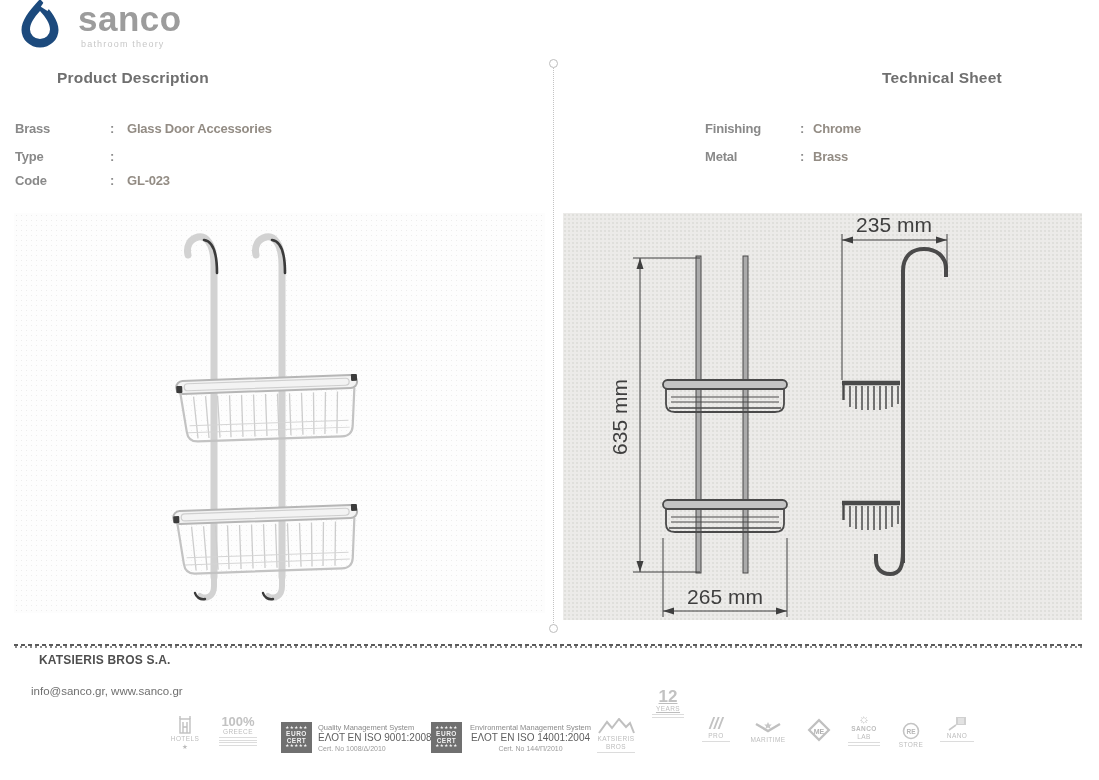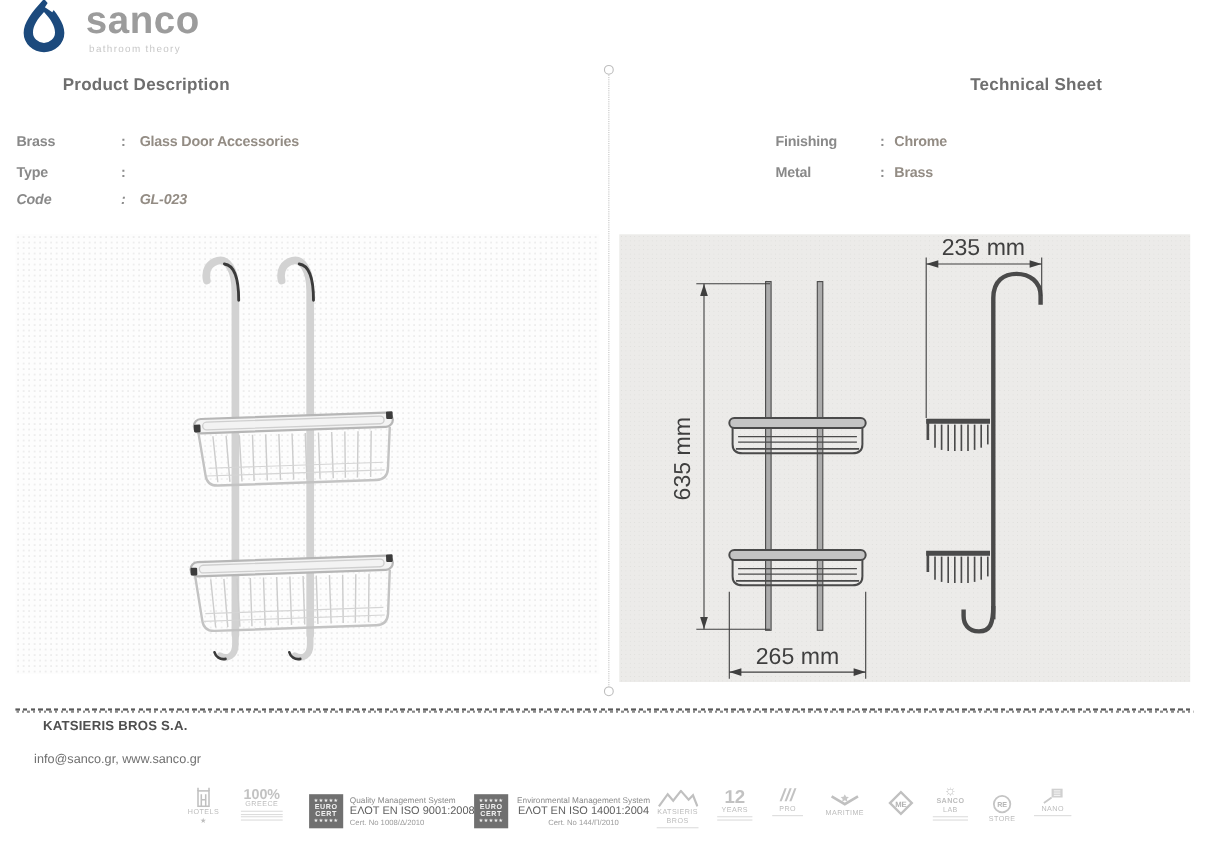--- a/index.html
+++ b/index.html
@@ -21,21 +21,21 @@
   .heading-left { left:57px; top:69px; }
   .heading-right { left:882px; top:69px;text-align:right; }
 
   
   .field { position:absolute; font-size:13px; font-weight:bold; letter-spacing:-0.2px; }
   .field .lbl { position:absolute; left:0; color:#898989; white-space:nowrap; }
   .field .sep { position:absolute; color:#8d8d8d; }
   .field .val { position:absolute; color:#938c84; white-space:nowrap; }
   .f-line  { left:15px; top:121px; width:530px; height:16px; }
   .f-type  { left:15px; top:149px; width:530px; height:16px; }
-  .f-code  { left:15px; top:173px; width:530px; height:16px;font-style:italic; }
+  .f-code  { left:15px; top:173px; width:530px; height:16px; }
   .f-left .sep { left:95px; }
   .f-left .val { left:112px; }
   .f-fin   { left:705px; top:121px; width:380px; height:16px; }
   .f-metal { left:705px; top:149px; width:380px; height:16px; }
   .f-right .sep { left:95px; }
   .f-right .val { left:108px; }
 
   
   .photo-panel { position:absolute; left:14px; top:213px; width:531px; height:400px;
     background-color:#fdfdfd;
@@ -331,21 +331,21 @@
 
   <div class="flogo" style="left:592px; top:718px; width:48px;">
     <svg class="mini-ic" width="38" height="16" viewBox="0 0 38 16">
       <path d="M2,15 L10,4 L15,10 L22,1 L29,9 L33,5 L37,15" fill="none" stroke="#c0c0c0" stroke-width="2"></path>
     </svg>
     <div class="t1">KATSIERIS</div>
     <div class="t1">BROS</div>
     <div class="hair"></div>
   </div>
 
-  <div class="flogo" style="left:648px; top:716px; width:40px;">
+  <div class="flogo" style="left:648px; top:688px; width:40px;text-decoration:underline;">
     <div class="big" style="font-size:17px;">12</div>
     <div class="t1">YEARS</div>
     <div class="hair"></div>
     <div class="hair"></div>
   </div>
 
   <div class="flogo" style="left:698px; top:716px; width:36px;">
     <div class="big" style="font-style:italic; font-size:16px;">///</div>
     <div class="t1">PRO</div>
     <div class="hair"></div>

